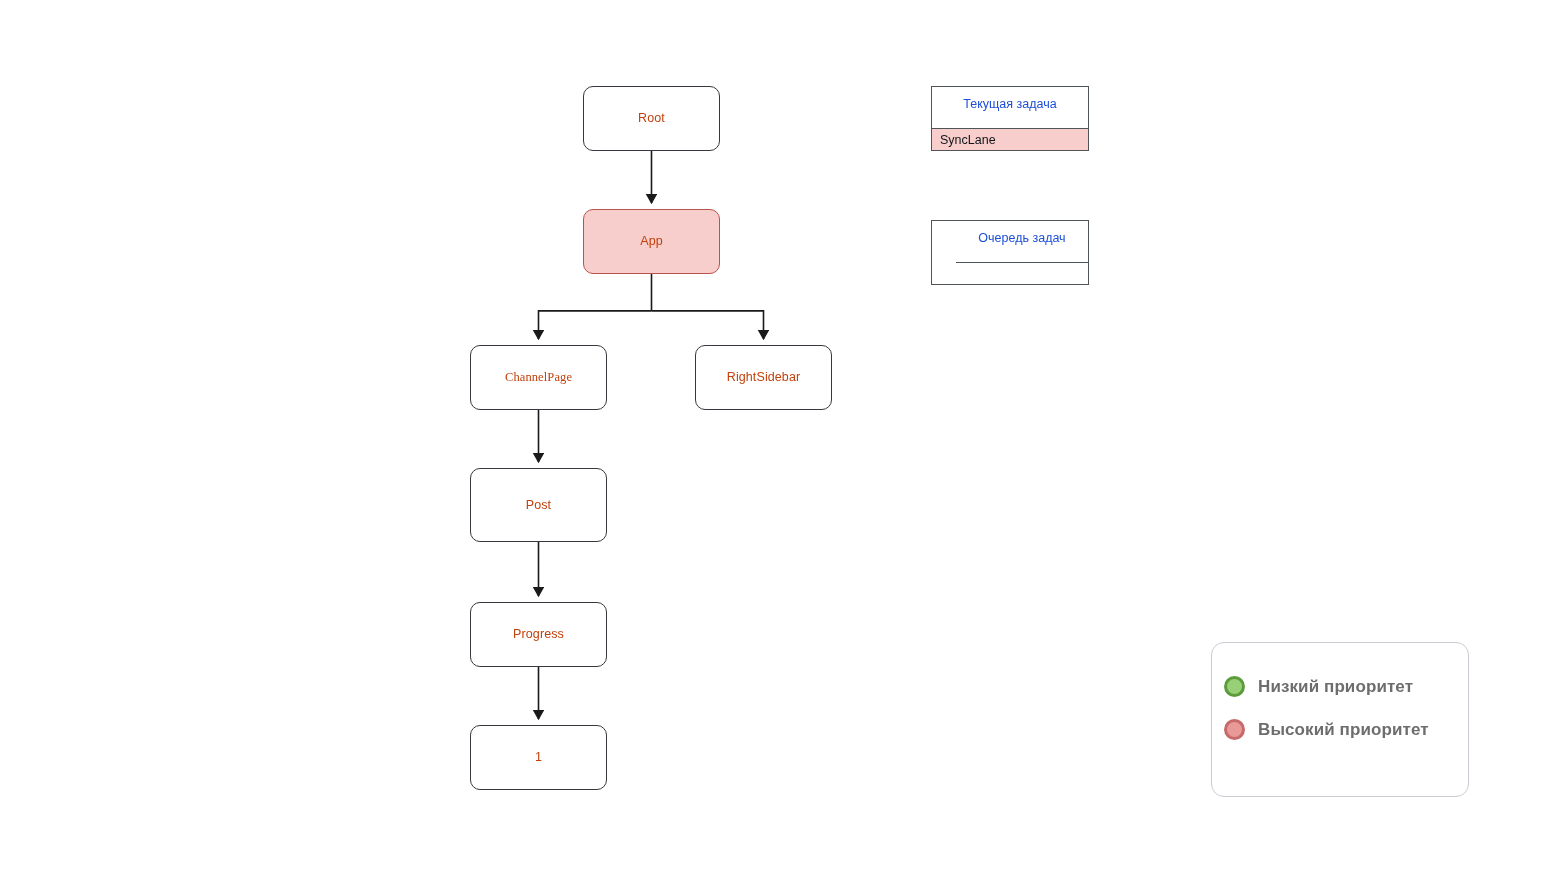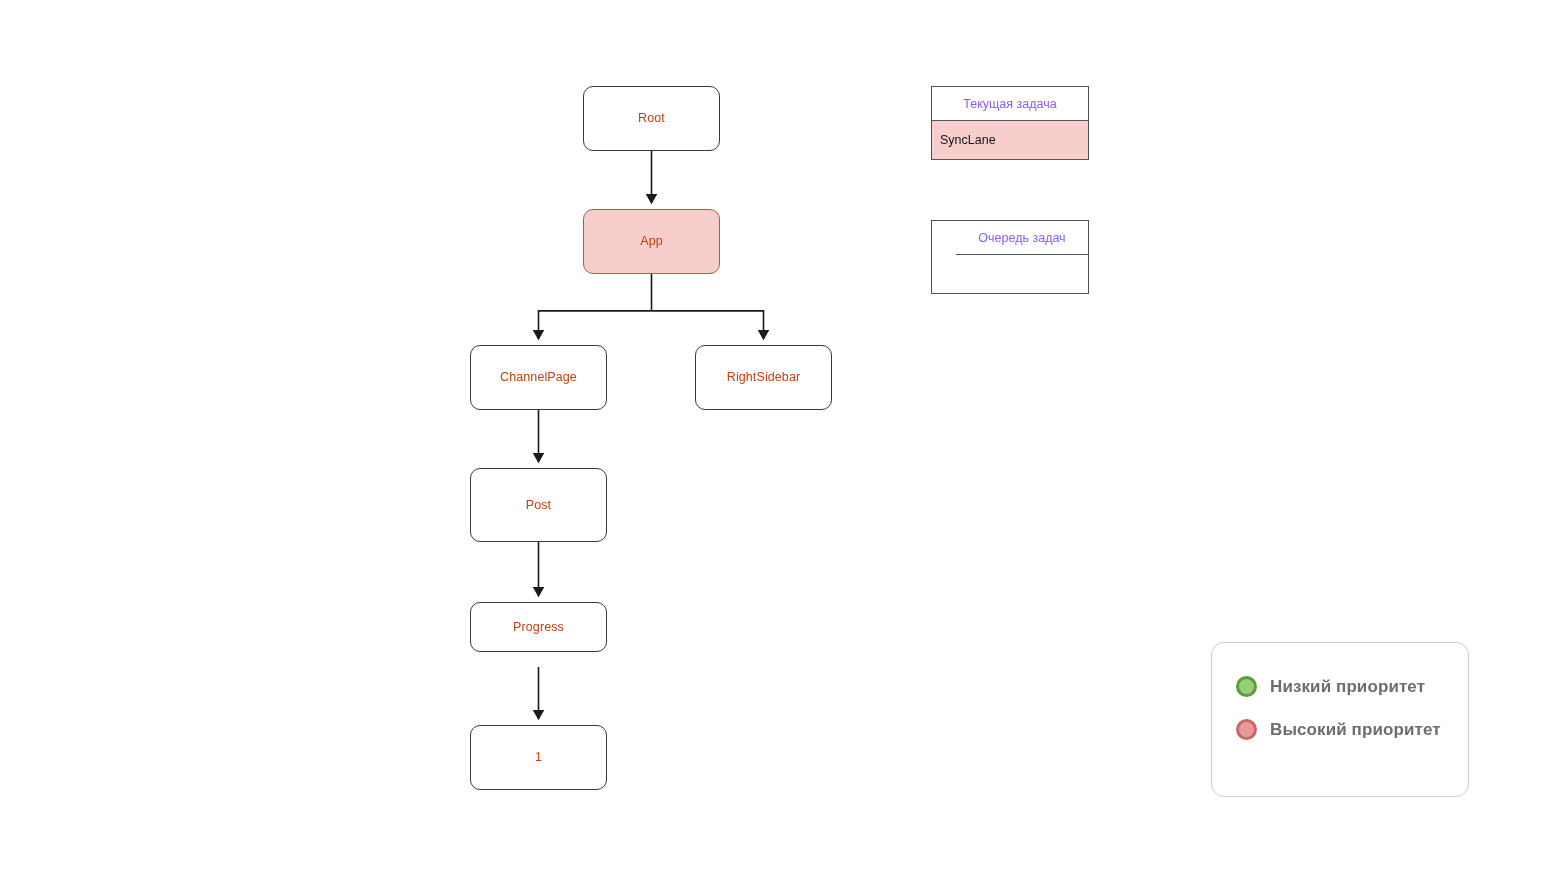--- a/index.html
+++ b/index.html
@@ -62,47 +62,48 @@
     border: 1px solid #4f5459;
     background: #ffffff;
   }
   .panel-header {
     box-sizing: border-box;
     height: 33px;
     display: flex;
     align-items: center;
     justify-content: center;
     font-size: 12.5px;
-    color: #8b5cf6;
+    color: #1d4ed8;
     background: #ffffff;
   }
   .panel-row {
     box-sizing: border-box;
-    height: 39px;
+    height: 22px;
     border-top: 1px solid #4f5459;
     display: flex;
     align-items: center;
     padding-left: 8px;
     font-size: 12.5px;
     color: #12141a;
     background: #ffffff;
+    margin-top: 8px;
   }
   .panel-row.pink {
     background: #f8cecc;
   }
   .panel-row.empty { }
 
   
   #legend {
     position: absolute;
     box-sizing: border-box;
     border: 1px solid #c9ccd1;
     border-radius: 13px;
     background: #ffffff;
-    padding: 22px 26px 22px 24px;
+    padding: 22px 26px 22px 12px;
   }
   .legend-row {
     display: flex;
     align-items: center;
     height: 43px;
   }
   .legend-swatch {
     width: 21px;
     height: 21px;
     border-radius: 50%;
@@ -143,30 +144,30 @@
       </g>
   </svg>
 
   <div id="nodes-layer">
       <div class="node" style="left: 583px; top: 86px; width: 137px; height: 65px;">
         <span>Root</span>
       </div>
       <div class="node highlight" style="left: 583px; top: 209px; width: 137px; height: 65px; text-align: center;">
         <span>App</span>
       </div>
-      <div class="node" style="left: 470px; top: 345px; width: 137px; height: 65px;">
+      <div class="node" style="left: 470px; top: 345px; width: 137px; height: 65px; font-family: Liberation Serif, serif;">
         <span>ChannelPage</span>
       </div>
       <div class="node" style="left: 695px; top: 345px; width: 137px; height: 65px;">
         <span>RightSidebar</span>
       </div>
       <div class="node" style="left: 470px; top: 468px; width: 137px; height: 74px;">
         <span>Post</span>
       </div>
-      <div class="node" style="left: 470px; top: 602px; width: 137px; height: 50px;">
+      <div class="node" style="left: 470px; top: 602px; width: 137px; height: 65px;">
         <span>Progress</span>
       </div>
       <div class="node" style="left: 470px; top: 725px; width: 137px; height: 65px;">
         <span>1</span>
       </div>
     </div>
 
   <div class="panel" id="current-task-panel" style="left: 931px; top: 86px; width: 158px;">
     <div class="panel-header">Текущая задача</div>
     <div id="current-task-rows">

